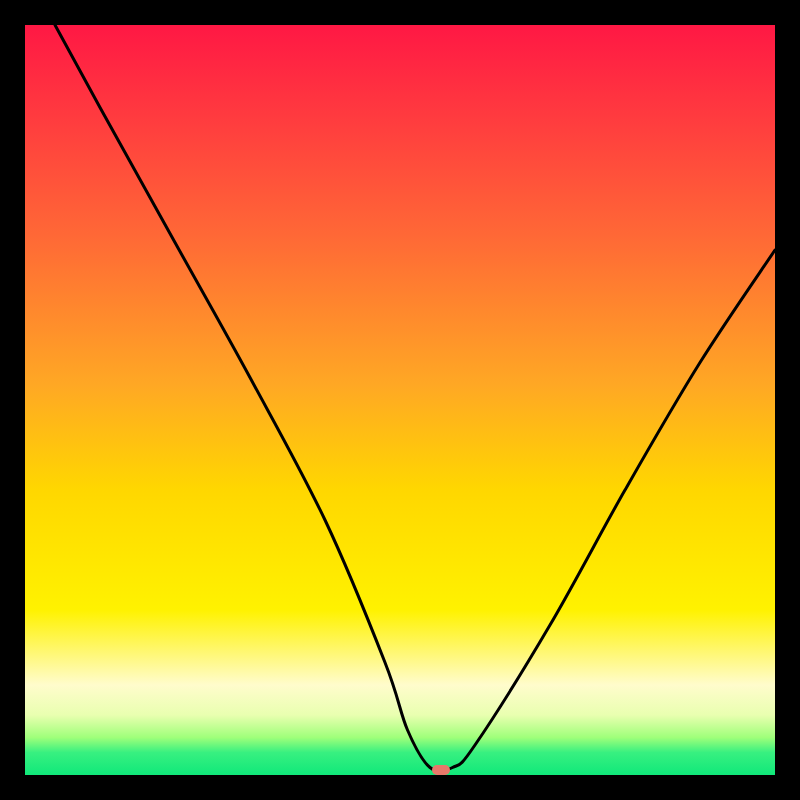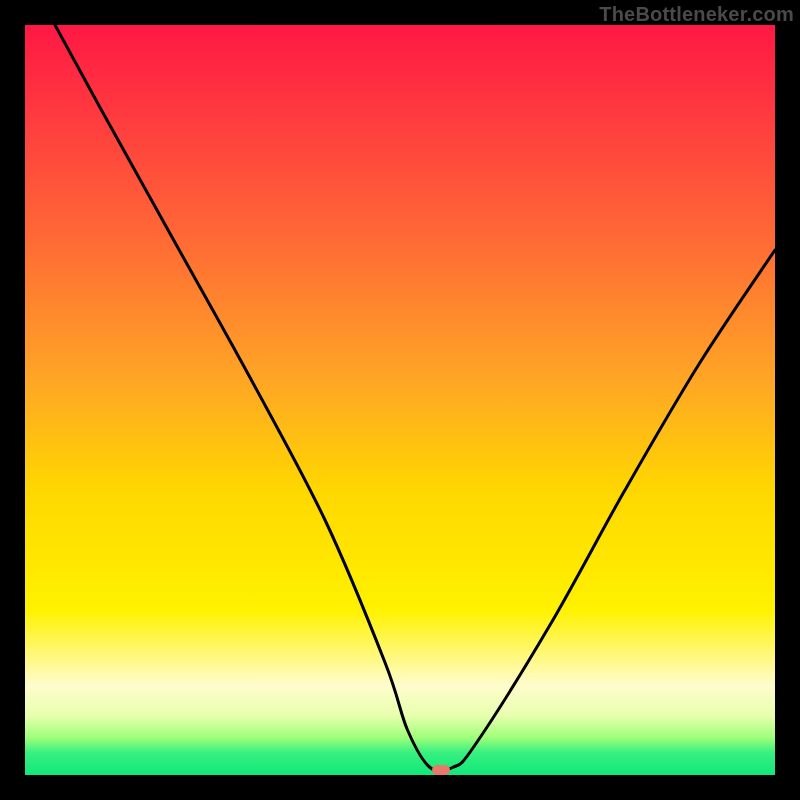--- a/index.html
+++ b/index.html
@@ -70,14 +70,13 @@
 
 <div class="frame">
 
   <div class="plot-area">
     <svg viewBox="0 0 750 750" preserveAspectRatio="none">
       <path id="curve-path" fill="none" stroke="#000" stroke-width="3" stroke-linecap="round" stroke-linejoin="round" d="M 30 0 C 37.5 13.8, 55.0 46.3, 75.0 82.5 C 95.0 118.8, 125.0 172.5, 150.0 217.5 C 175.0 262.5, 200.0 306.3, 225.0 352.5 C 250.0 398.8, 277.5 447.5, 300.0 495.0 C 322.5 542.5, 346.3 602.5, 360.0 637.5 C 373.8 672.5, 375.0 687.5, 382.5 705.0 C 390.0 722.5, 397.5 736.3, 405.0 742.5 C 412.5 748.8, 420.0 746.3, 427.5 742.5 C 435.0 738.8, 433.8 743.8, 450.0 720.0 C 466.3 696.3, 500.0 642.5, 525.0 600.0 C 550.0 557.5, 575.0 508.8, 600.0 465.0 C 625.0 421.3, 650.0 377.5, 675.0 337.5 C 700.0 297.5, 737.5 243.8, 750.0 225.0"></path>
     </svg>
     <div id="marker" class="marker" style="left: 416.25px; top: 744.75px; background: rgb(232, 120, 106);"></div>
   </div>
 
-  <div class="watermark">TheBottleneker.com</div>
 </div>
 
 </body></html>

